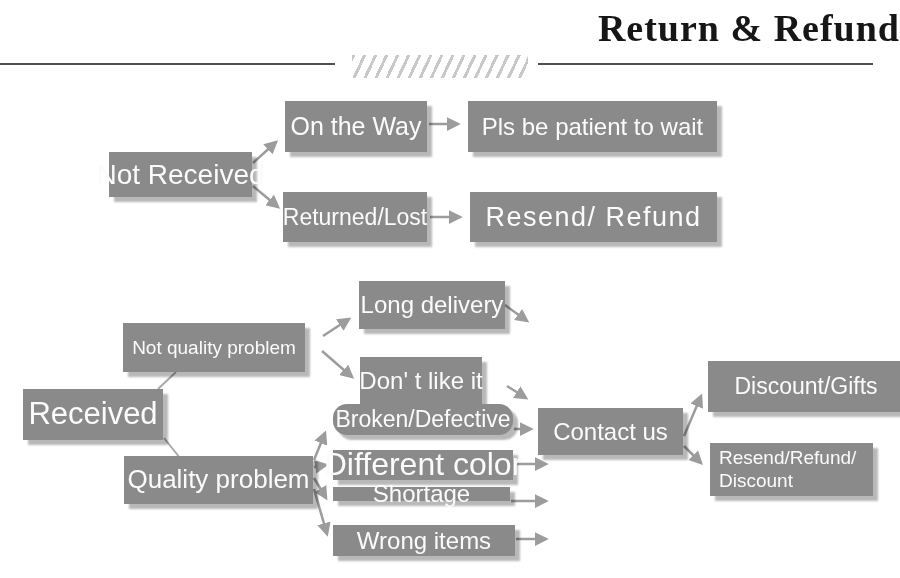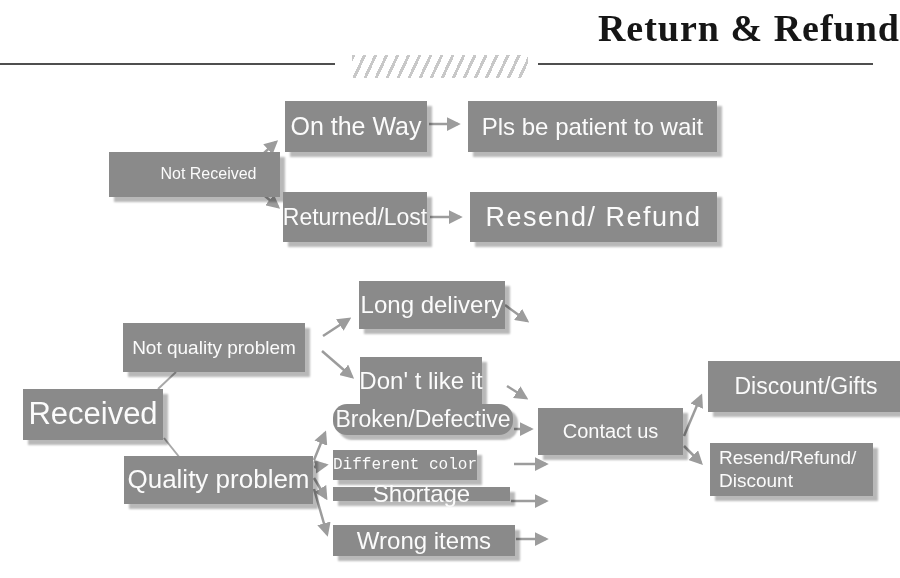--- a/index.html
+++ b/index.html
@@ -20,35 +20,35 @@
     position:absolute;left:352px;top:55px;width:176px;height:23px;
     background:repeating-linear-gradient(115deg,#c8c8c8 0 3px,transparent 3px 10px);
   }
   
   .node{
     position:absolute;background:#8a8a8a;color:#fbfbfb;
     display:flex;align-items:center;justify-content:center;
     box-shadow:5px 5px 2px rgba(0,0,0,0.28);
     white-space:nowrap;line-height:1.05;
   }
-  .n-not-received   {left:109px;top:152px;width:143px;height:45px;font-size:16px;padding-left:28px;}
+  .n-not-received   {left:109px;top:152px;width:143px;height:45px;font-size:28px;}
   .n-on-the-way     {left:285px;top:101px;width:142px;height:51px;font-size:25px;}
   .n-pls-wait       {left:468px;top:101px;width:249px;height:51px;font-size:24px;}
   .n-returned-lost  {left:283px;top:192px;width:144px;height:50px;font-size:23px;}
   .n-resend-refund  {left:470px;top:192px;width:247px;height:50px;font-size:27px;letter-spacing:1.5px;}
   .n-received       {left:23px;top:389px;width:140px;height:51px;font-size:31px;}
   .n-not-quality    {left:123px;top:323px;width:182px;height:49px;font-size:19px;}
   .n-quality        {left:124px;top:456px;width:189px;height:48px;font-size:26px;}
   .n-long-delivery  {left:359px;top:281px;width:146px;height:48px;font-size:24px;}
   .n-dont-like      {left:360px;top:357px;width:122px;height:47px;font-size:24px;}
   .n-broken         {left:333px;top:404px;width:180px;height:31px;font-size:23px;border-radius:14px;}
-  .n-diff-color     {left:333px;top:450px;width:144px;height:30px;font-size:16px;font-family:Liberation Mono, monospace;}
+  .n-diff-color     {left:333px;top:450px;width:180px;height:30px;font-size:32px;}
   .n-shortage       {left:333px;top:487px;width:177px;height:14px;font-size:24px;}
   .n-wrong-items    {left:333px;top:525px;width:182px;height:31px;font-size:24px;}
-  .n-contact-us     {left:538px;top:408px;width:145px;height:47px;font-size:20px;}
+  .n-contact-us     {left:538px;top:408px;width:145px;height:47px;font-size:24px;}
   .n-discount-gifts {left:708px;top:361px;width:196px;height:51px;font-size:23px;}
   .n-resend-discount{
     left:710px;top:443px;width:163px;height:53px;font-size:19px;
     justify-content:flex-start;padding-left:9px;box-sizing:border-box;
     white-space:pre-line;line-height:1.2;
   }
   
   #edges{position:absolute;left:0;top:0;width:900px;height:578px;pointer-events:none;}
   .arrow{stroke:#9c9c9c;stroke-width:2.5;fill:none;}
   .plain{stroke:#a8a8a8;stroke-width:2;fill:none;}

